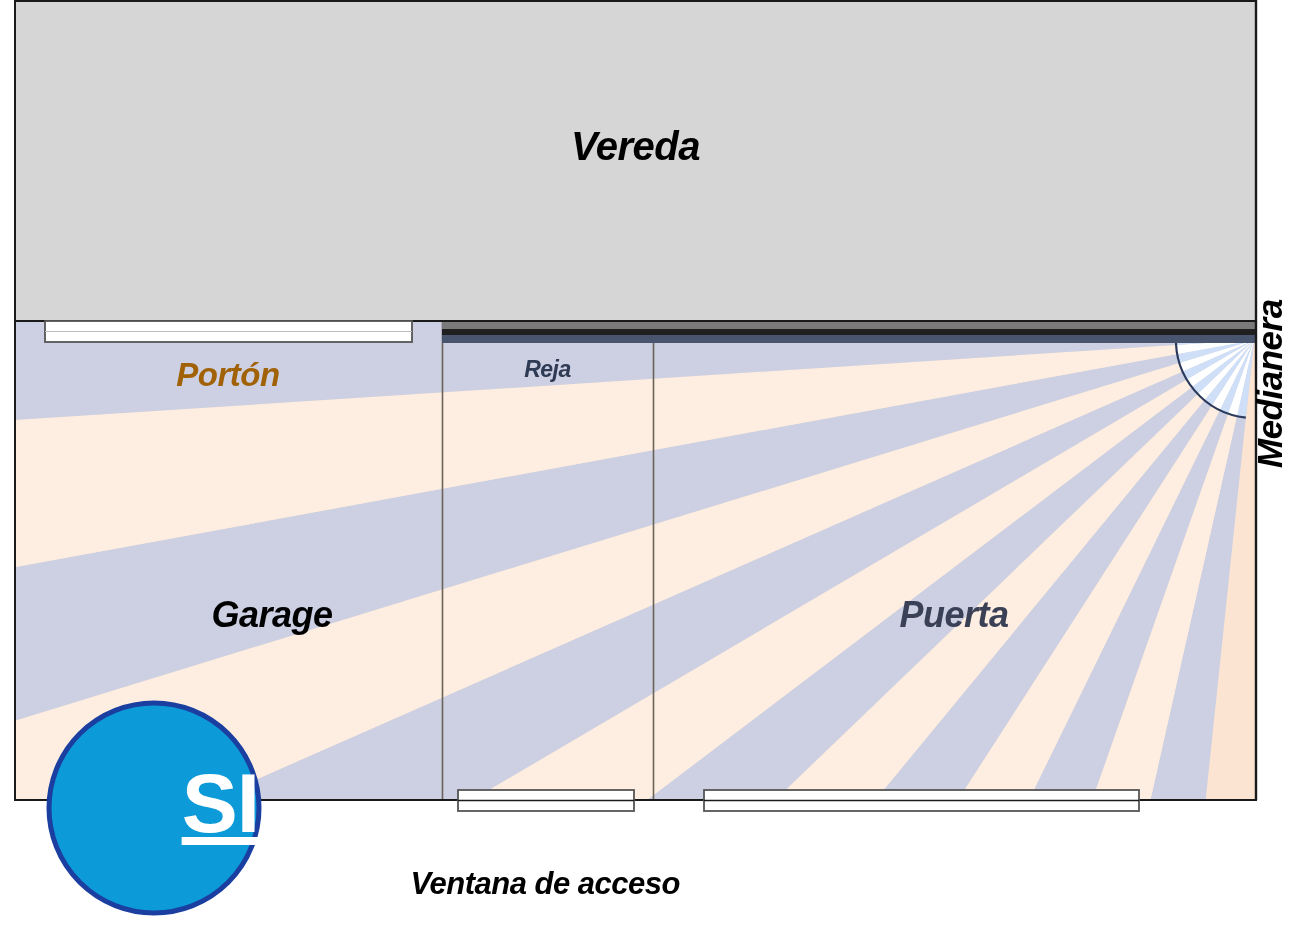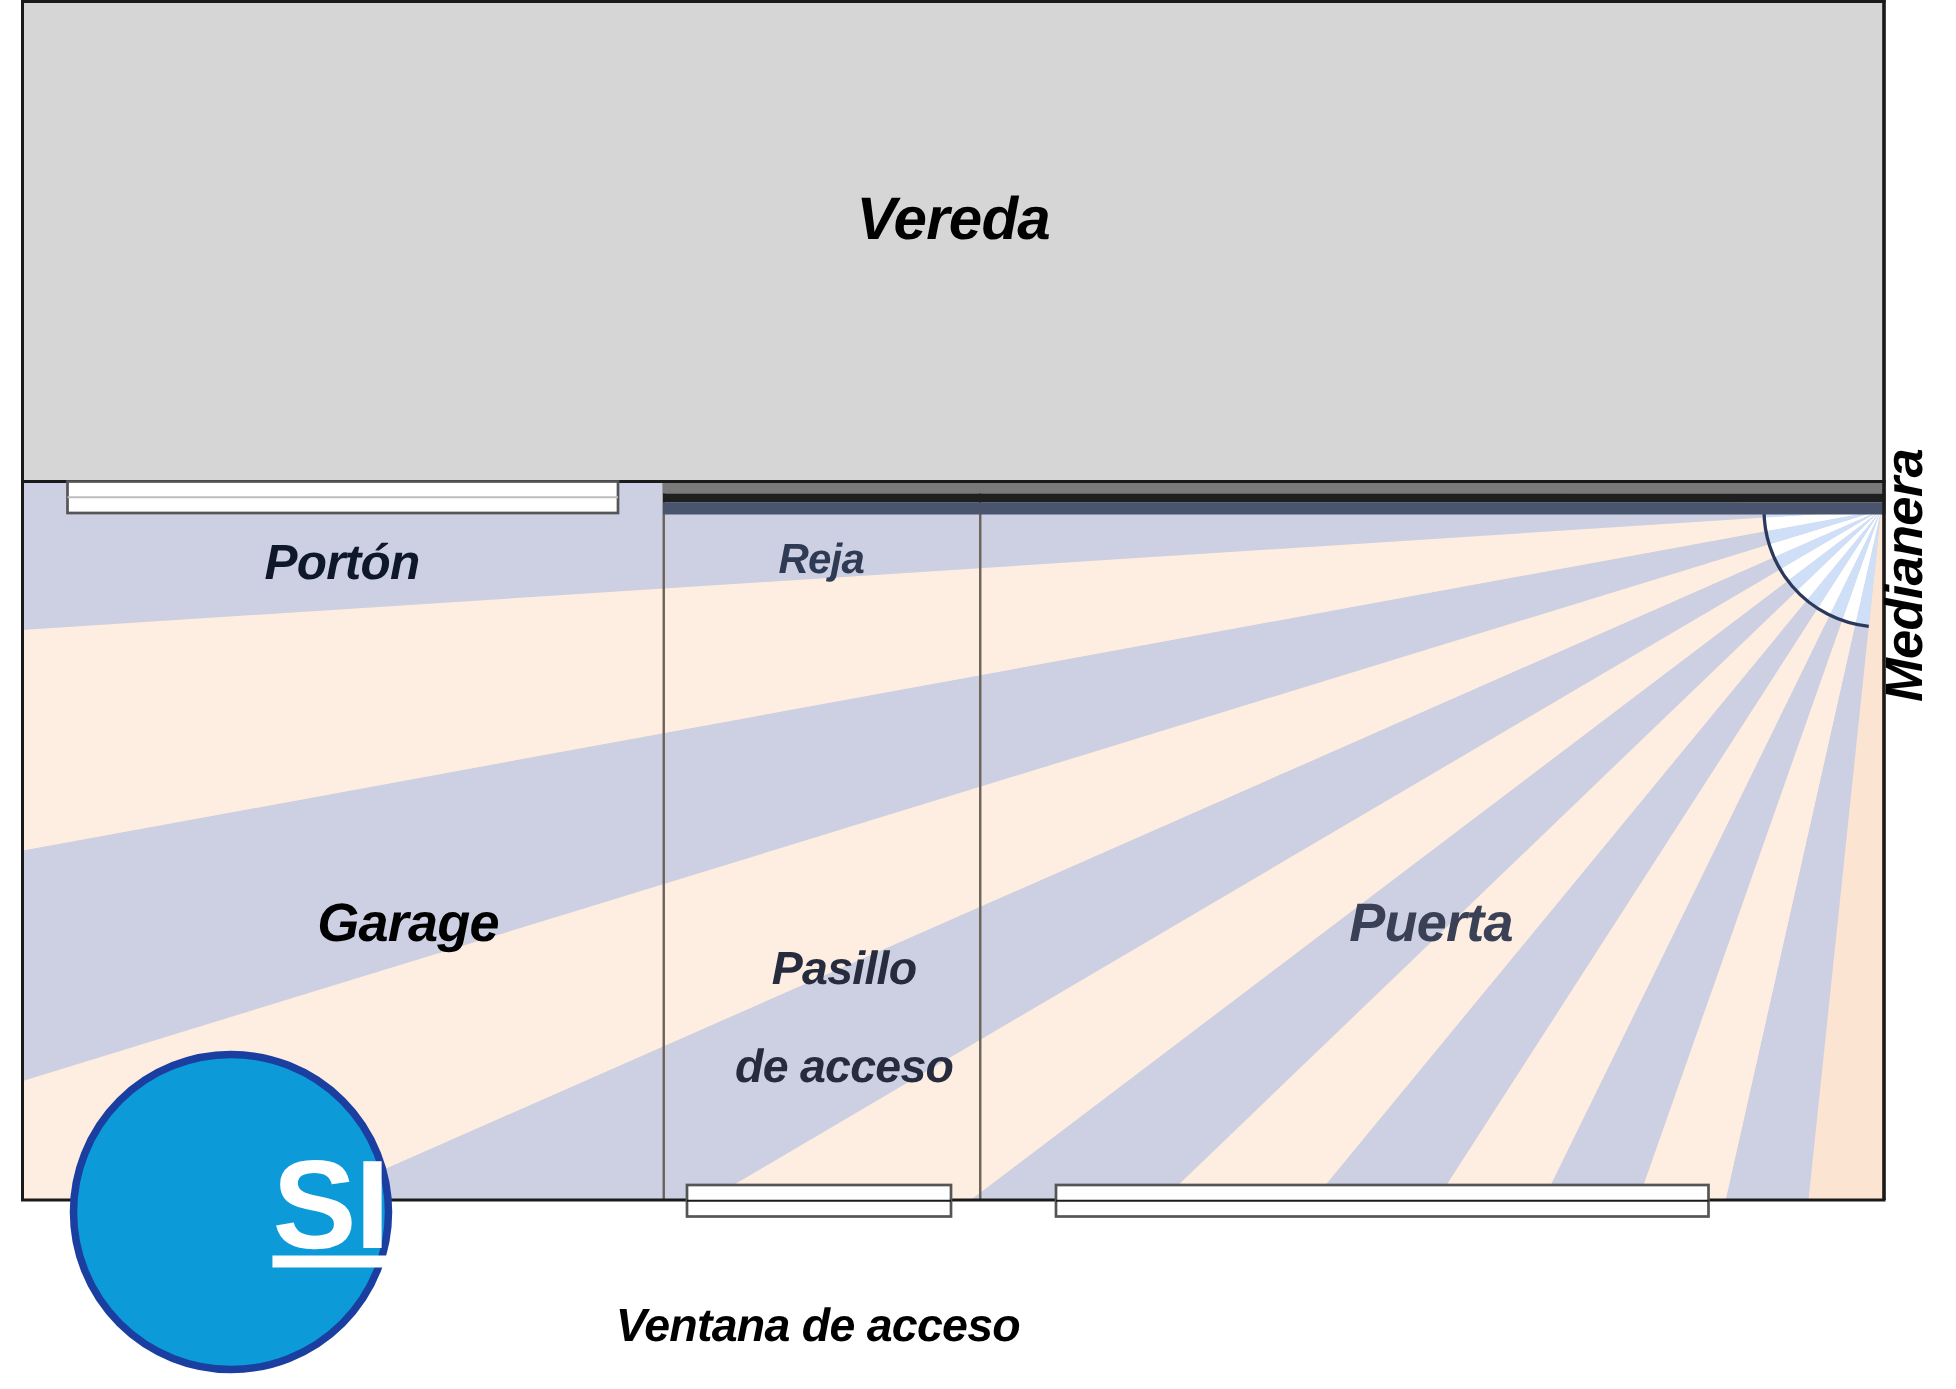--- a/index.html
+++ b/index.html
@@ -14,23 +14,23 @@
   .lbl{
     position:absolute;
     font-weight:bold;
     font-style:italic;
     letter-spacing:-0.5px;
     white-space:pre;
     line-height:1.04;
     pointer-events:none;
   }
   #lbl-vereda{left:0;top:126px;width:1243px;text-align:center;font-size:40px;color:#000000;}
-  #lbl-porton{left:0;top:358px;width:428px;text-align:center;font-size:33px;color:#0f172a;}
+  #lbl-porton{left:0;top:358px;width:428px;text-align:center;font-size:33px;color:#a16207;}
   #lbl-garage{left:0;top:596px;width:428px;text-align:center;font-size:36px;color:#000000;margin-left:44px;}
-  #lbl-reja{left:428px;top:358px;width:211px;text-align:center;font-size:28px;color:#2f3a55;}
+  #lbl-reja{left:428px;top:358px;width:211px;text-align:center;font-size:23px;color:#2f3a55;}
   #lbl-pasillo{left:420px;top:598px;width:225px;text-align:center;font-size:31px;color:#262b3d;}
   #lbl-jardin{left:760px;top:596px;width:360px;text-align:center;font-size:36px;color:#3a4055;}
   #lbl-puerta{left:270px;top:836px;width:490px;text-align:center;font-size:31px;color:#000000;}
   #lbl-ventana{left:700px;top:833px;width:410px;text-align:center;font-size:34px;color:#000000;}
   #lbl-medianera{
     position:absolute;left:1238px;top:408px;width:320px;
     transform:rotate(-90deg);transform-origin:30px 30px;
     font-size:35px;color:#000000;font-weight:bold;font-style:italic;
   }
   #si-text{
@@ -127,24 +127,20 @@
     </g>
 
     <circle cx="140" cy="808" r="105" fill="#0d9ad8" stroke="#1b3fa0" stroke-width="5"></circle>
   </svg>
 
   <div class="lbl" id="lbl-vereda">Vereda</div>
   <div class="lbl" id="lbl-porton">Portón</div>
   <div class="lbl" id="lbl-garage">Garage</div>
   <div class="lbl" id="lbl-reja">Reja</div>
 
-  <div class="lbl" id="lbl-pasillo">
-    <span>Pasillo</span><br>
-    <span>de acceso</span>
-  </div>
 
   <div class="lbl" id="lbl-jardin">Puerta</div>
 
   <div class="lbl" id="lbl-puerta">
     <span>Ventana de acceso</span><br>
     
   </div>
 
   <div class="lbl" id="lbl-medianera">Medianera</div>
 

